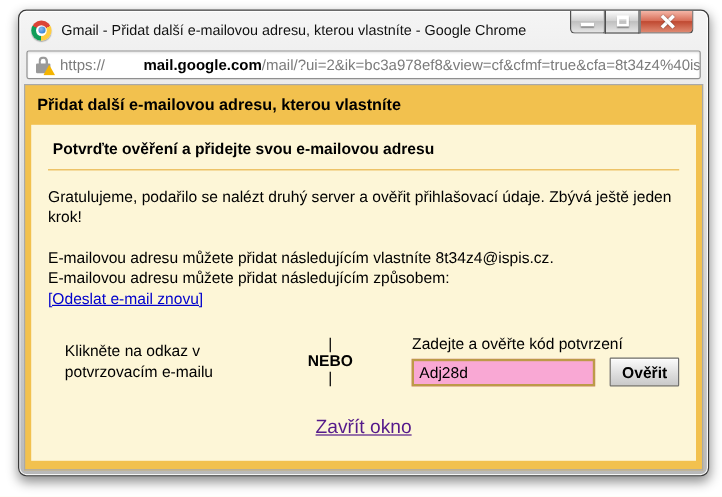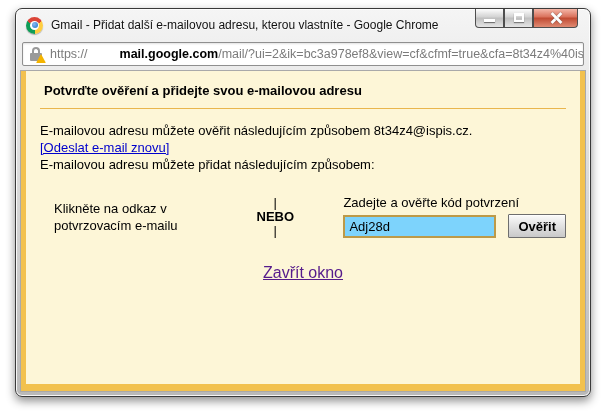--- a/index.html
+++ b/index.html
@@ -217,21 +217,21 @@
     color: #000;
   }
   .or-col .bar { font-weight: normal; }
   .option-right { margin-left: 12px; }
   .code-label { margin-bottom: 4px; }
   .code-row { display: flex; align-items: center; }
   .code-input {
     width: 153px;
     height: 23px;
     border: 2px solid #bd9a48;
-    background: #7dd3fc;
+    background: #f9a8d4;
     font-family: "Liberation Sans", sans-serif;
     font-size: 13px;
     padding: 0 4px;
     outline: none;
   }
   .verify-btn {
     margin-left: 12px;
     height: 24px;
     padding: 0 9px;
     font-family: "Liberation Sans", sans-serif;
@@ -276,33 +276,35 @@
       <span class="lock-icon">
         <span class="lock-shackle"></span>
         <span class="lock-body"></span>
         <span class="lock-warning"></span>
       </span>
       <span class="url-text"><span>https://</span><span class="host">mail.google.com</span><span>/mail/?ui=2&amp;ik=bc3a978ef8&amp;view=cf&amp;cfmf=true&amp;cfa=8t34z4%40isds.sol</span></span>
     </div>
   </div>
 
   <div class="page">
+    <div class="dialog-title">Přidat další e-mailovou adresu, kterou vlastníte</div>
 
     <div class="dialog-body">
       <div class="dialog-subtitle">Potvrďte ověření a přidejte svou e-mailovou adresu</div>
       <hr class="dialog-hr">
 
+      <div class="para">Gratulujeme, podařilo se nalézt druhý server a ověřit přihlašovací údaje. Zbývá ještě jeden krok!</div>
 
       <div class="line">
-        <span>E-mailovou adresu můžete ověřit následujícím způsobem </span><span class="email-bold">8t34z4@ispis.cz.</span>
-      </div>
+        <span>E-mailovou adresu můžete přidat následujícím vlastníte </span><span class="email-bold">8t34z4@ispis.cz.</span>
+      </div>
+      <div class="line">E-mailovou adresu můžete přidat následujícím způsobem:</div>
       <div class="line">
         <a class="link">[Odeslat e-mail znovu]</a>
       </div>
-      <div class="line">E-mailovou adresu můžete přidat následujícím způsobem:</div>
 
       <div class="options-row">
         <div class="option-left">Klikněte na odkaz v potvrzovacím e-mailu</div>
         <div class="or-col">
           <div class="bar">|</div>
           <div>NEBO</div>
           <div class="bar">|</div>
         </div>
         <div class="option-right">
           <div class="code-label">Zadejte a ověřte kód potvrzení</div>

